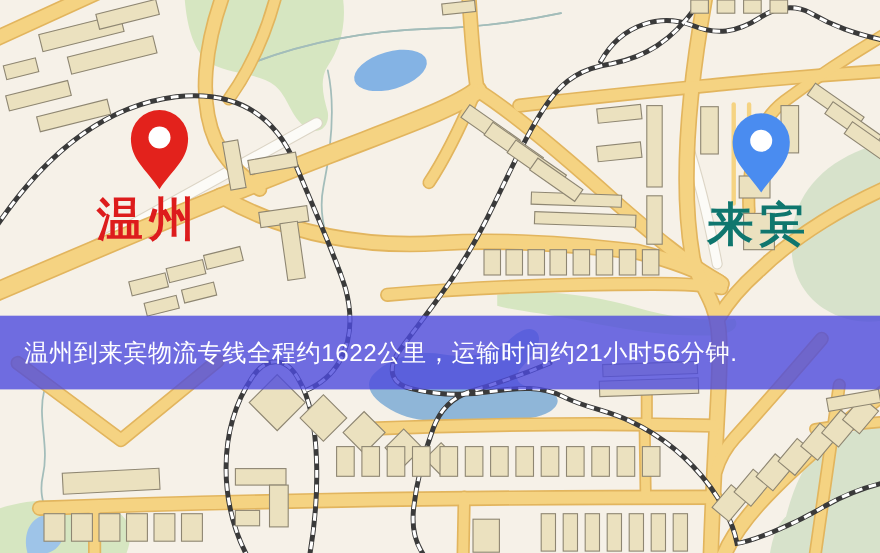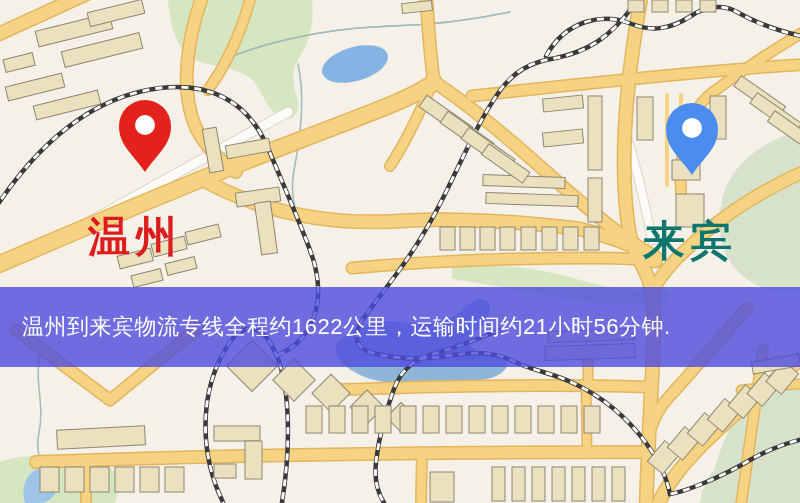--- a/index.html
+++ b/index.html
@@ -6,26 +6,25 @@
   .stage{
     position:relative;width:800px;height:503px;overflow:hidden;
     font-family:"Liberation Sans",sans-serif;
     background:#f6f1e8;
   }
   .stage svg.map{position:absolute;left:0;top:0;width:800px;height:503px;display:block;}
   .city-label{
     position:absolute;font-family:"Liberation Serif",serif;font-weight:bold;
     font-size:42px;letter-spacing:5px;line-height:1;white-space:nowrap;
     text-shadow:0 0 1px rgba(255,255,255,.35);
-    margin-top:36px;
   }
   .city-label.origin{left:88px;top:180px;color:#dd1c1c;}
   .city-label.dest{left:643px;top:184px;color:#0f766e;}
   .banner{
-    position:absolute;left:0;top:287px;width:800px;height:80px;
+    position:absolute;left:0;top:287px;width:800px;height:67px;
     background:rgba(77,75,221,0.80);
     display:flex;align-items:center;
   }
   .banner span{
     color:#ffffff;font-size:22px;letter-spacing:0.5px;
     padding-left:22px;white-space:nowrap;
     font-family:"Liberation Sans",sans-serif;
   }
 </style>
 </head>

